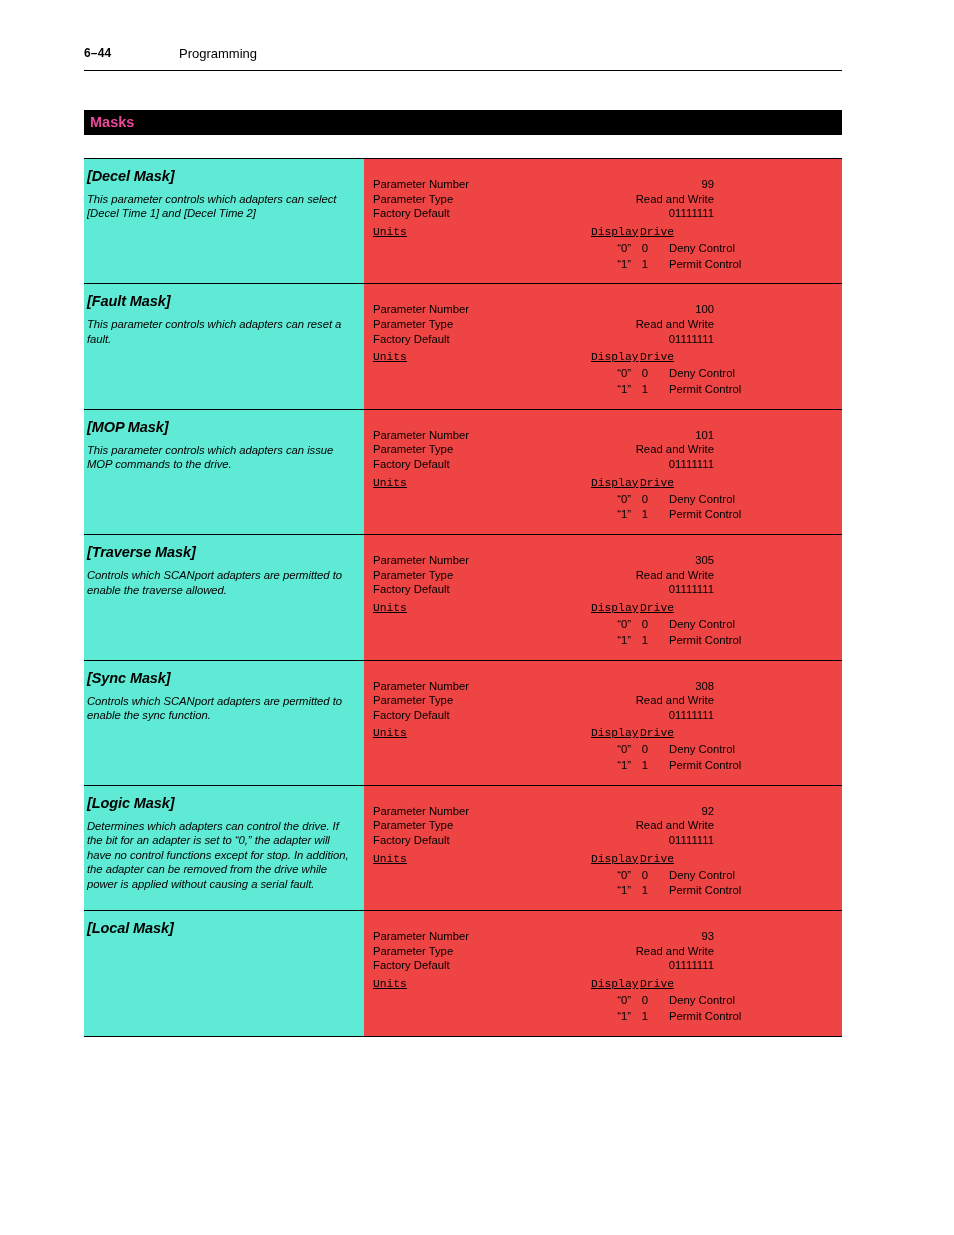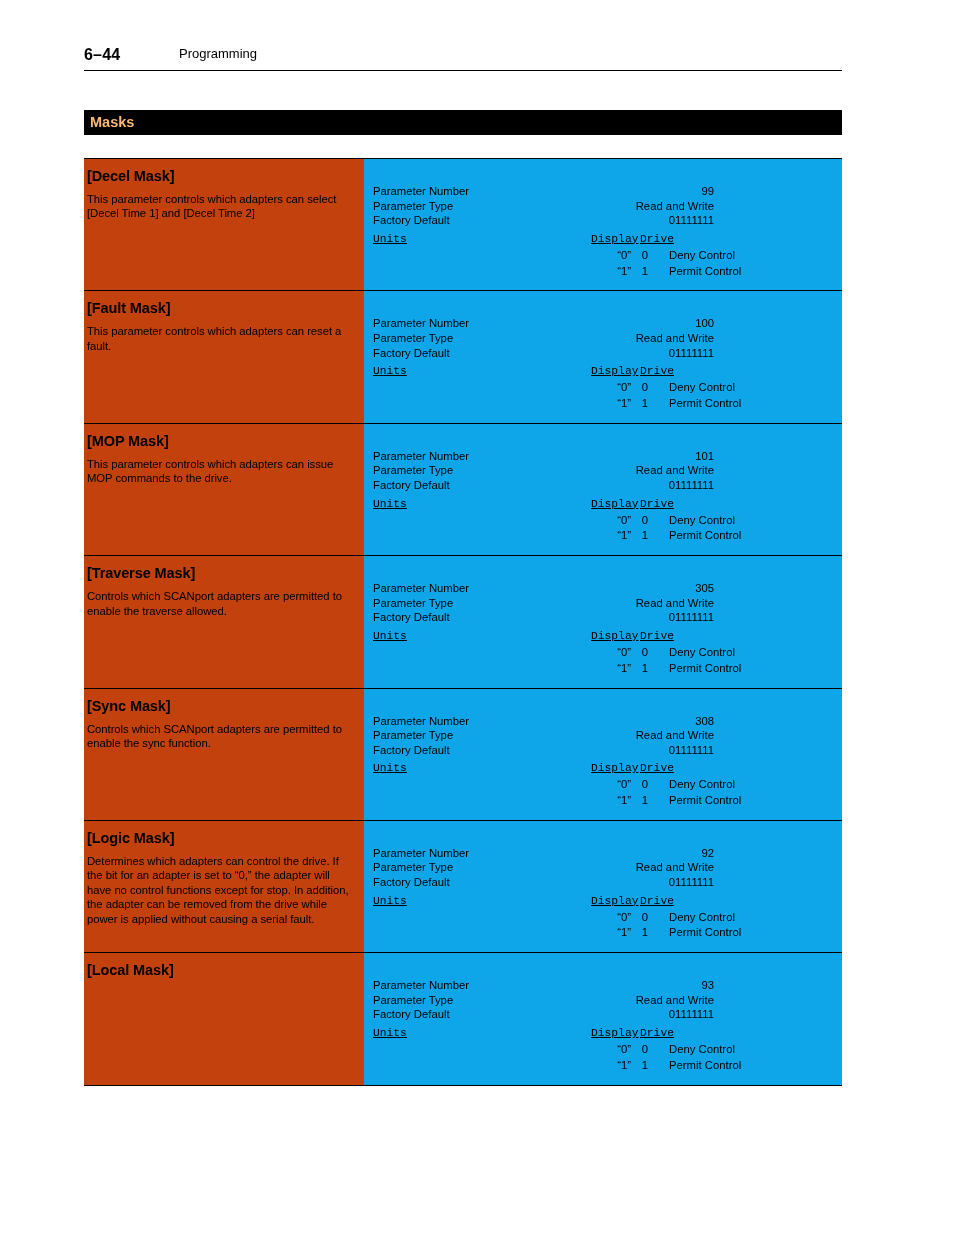--- a/index.html
+++ b/index.html
@@ -27,21 +27,21 @@
   
   .page-header {
     position: relative;
     height: 32px;
     padding-top: 46px;
   }
   .page-header .folio {
     position: absolute;
     left: 0;
     top: 46px;
-    font-size: 16px;
+    font-size: 12px;
     font-weight: bold;
     letter-spacing: 0.2px;
   }
   .page-header .chapter {
     position: absolute;
     left: 95px;
     top: 46px;
     font-size: 13px;
   }
   .header-rule {
@@ -54,21 +54,21 @@
   }
 
   
   .section-bar {
     position: absolute;
     left: 0;
     top: 110px;
     width: 758px;
     height: 25px;
     background: #000000;
-    color: #fdba74;
+    color: #ec4899;
     font-size: 14.5px;
     font-weight: bold;
     line-height: 25px;
     padding-left: 6px;
   }
 
   
   .blocks {
     position: absolute;
     left: 0;
@@ -84,39 +84,40 @@
     align-items: stretch;
   }
   .param-block.last {
     border-bottom: 1.4px solid #000000;
   }
 
   .desc-col {
     width: 280px;
     flex: 0 0 280px;
     padding: 9px 14px 10px 3px;
-    background: #c2410c;
+    background: #5eead4;
+    font-style: italic;
   }
   .param-title {
     font-size: 14.5px;
     font-weight: bold;
     margin: 0 0 8px 0;
     letter-spacing: -0.1px;
   }
   .param-desc {
     font-size: 11.3px;
     line-height: 14.4px;
     margin: 0;
     letter-spacing: -0.05px;
   }
 
   .spec-col {
     flex: 1 1 auto;
-    background: #0ea5e9;
-    padding: 26px 0 10px 0;
+    background: #ef4444;
+    padding: 19px 0 10px 0;
     position: relative;
   }
 
   .spec-row {
     position: relative;
     height: 14.6px;
     font-size: 11.3px;
   }
   .spec-label {
     position: absolute;

